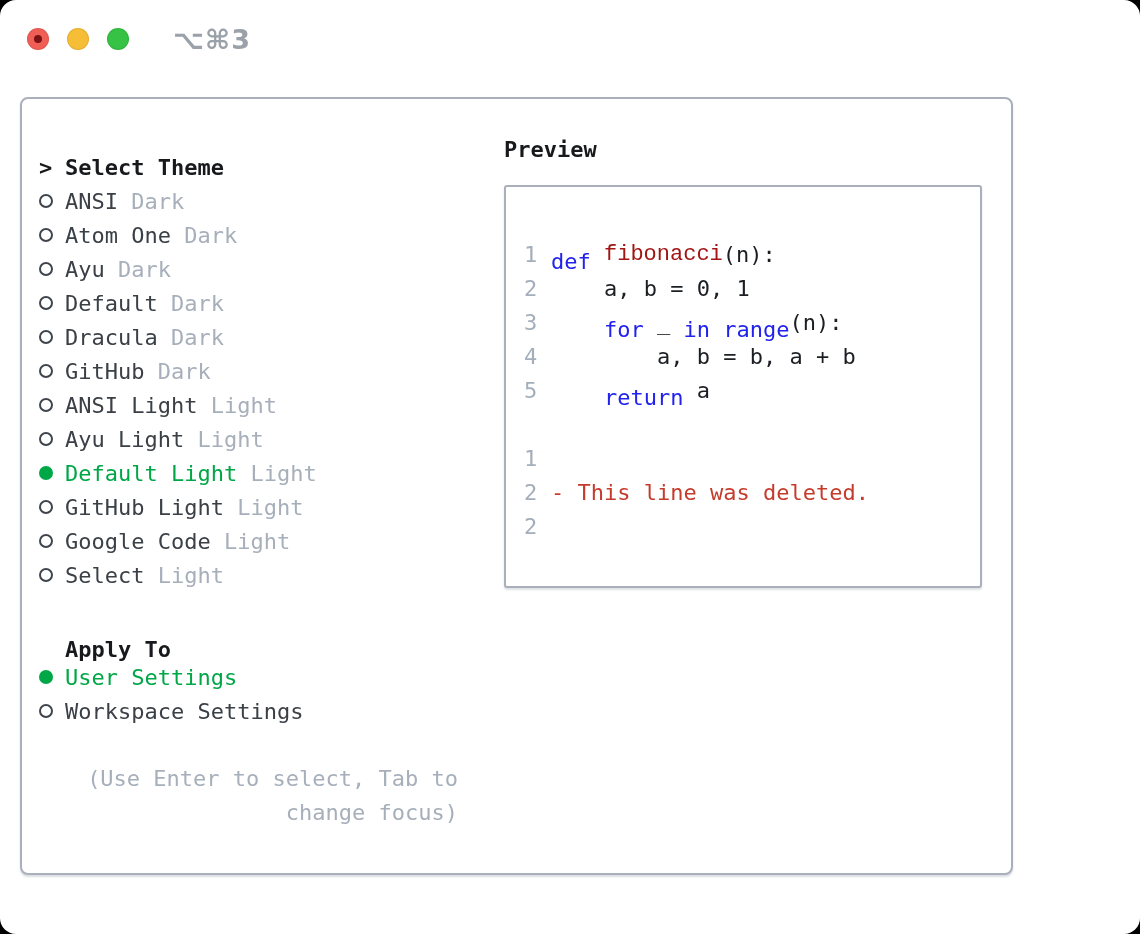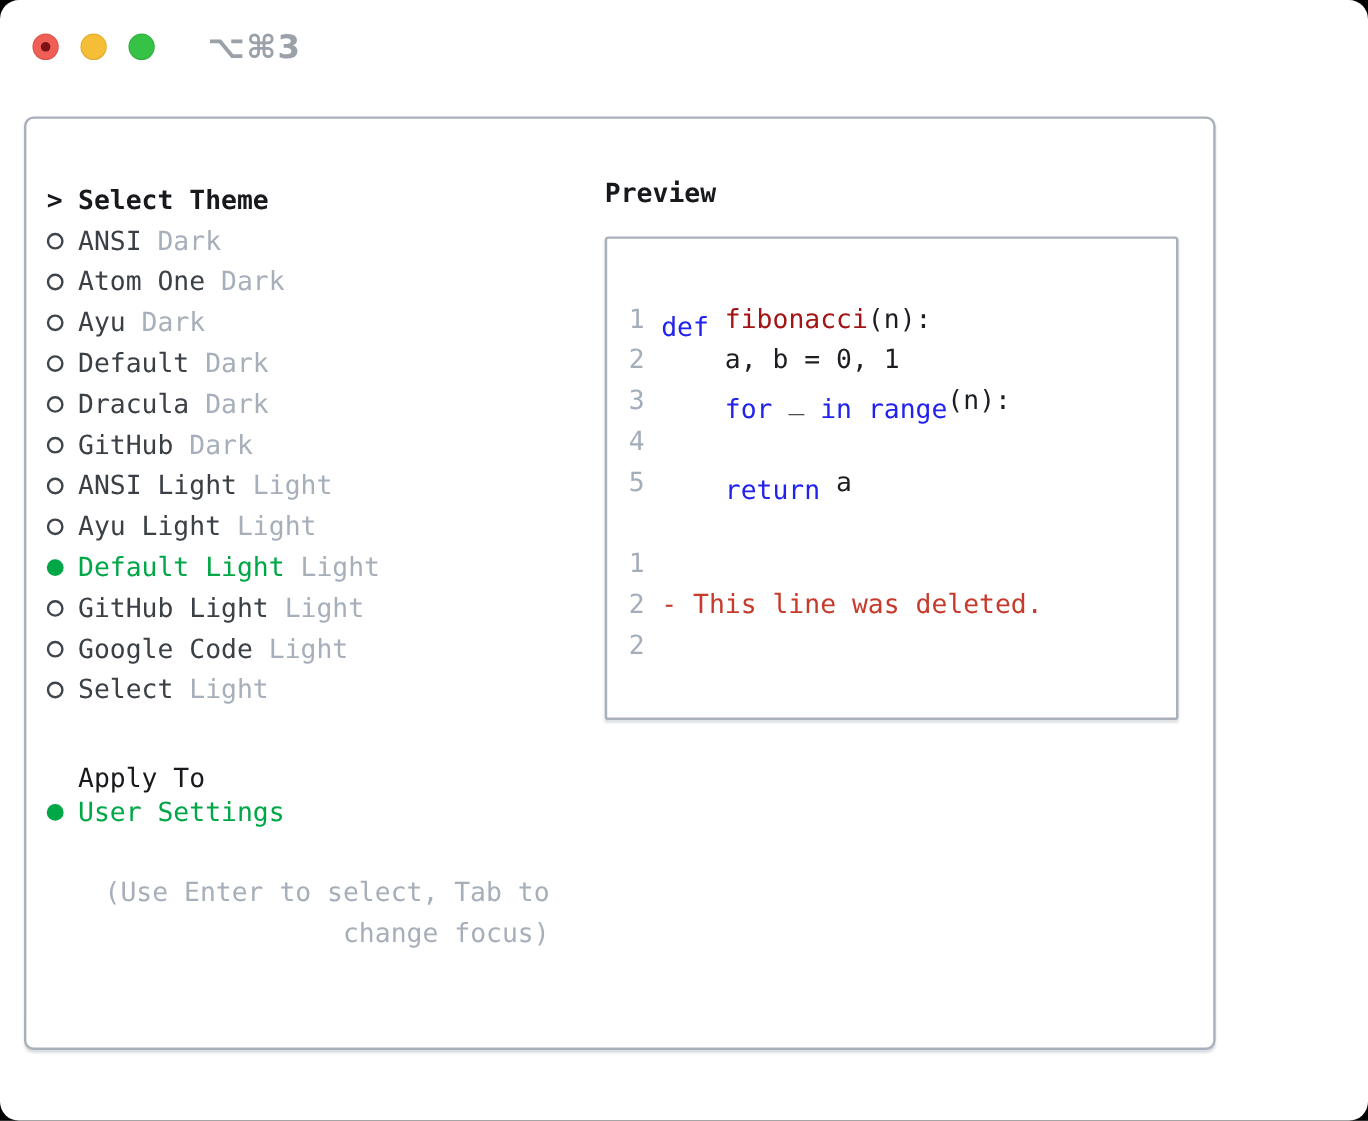--- a/index.html
+++ b/index.html
@@ -50,31 +50,31 @@
   .marker{width:15px;height:34px;margin-right:12px;display:flex;align-items:center;justify-content:center;flex:none;}
   .ring{width:10px;height:10px;border:2px solid #3f454c;border-radius:50%;}
   .dot{width:14px;height:14px;border-radius:50%;background:var(--green);}
   .caret{font-weight:bold;color:var(--ink);font-size:22px;}
   .hdr{font-weight:bold;color:var(--ink);}
   .item-name{color:var(--text);}
   .item-name.selected{color:var(--green);}
   .variant{color:var(--muted);text-align:center;}
   .help{margin-top:34px;width:420px;font-size:22px;line-height:34px;color:var(--muted);text-align:right;}
   
-  .right-col{position:absolute;left:482px;top:46px;}
+  .right-col{position:absolute;left:482px;top:34px;}
   .preview-title{height:34px;line-height:34px;font-size:22px;font-weight:bold;color:var(--ink);}
   .preview-box{
     margin-top:18px;width:478px;height:403px;border:2px solid var(--border);border-radius:3px;
     background:#fff;box-sizing:border-box;padding:50px 0 0 18px;overflow:hidden;
     box-shadow:0 2px 2px rgba(150,158,170,0.3);
   }
   .pline{display:flex;height:34px;align-items:center;font-size:22px;white-space:pre;color:var(--code-ink);}
   .ln{width:27px;flex:none;color:var(--ln);}
   .tok-keyword{color:var(--kw);margin-top:15px;}
-  .tok-function{color:var(--fn);}
+  .tok-function{color:var(--fn);font-family:Liberation Mono, monospace;}
   .tok-context{color:var(--ctx);}
   .tok-deleted{color:var(--deleted);}
   .tok-added{color:var(--added);}
 </style>
 </head>
 <body>
 
 <div class="window">
 
   <div class="titlebar">
@@ -104,37 +104,38 @@
           <div class="row"><span class="marker"><span class="dot"></span></span><span class="item-name selected">Default Light</span><span class="variant"> Light</span></div>
           <div class="row"><span class="marker"><span class="ring"></span></span><span class="item-name">GitHub Light</span><span class="variant"> Light</span></div>
           <div class="row"><span class="marker"><span class="ring"></span></span><span class="item-name">Google Code</span><span class="variant"> Light</span></div>
           <div class="row"><span class="marker"><span class="ring"></span></span><span class="item-name">Select</span><span class="variant"> Light</span></div>
         </div>
 
       <div class="row blank"></div>
 
       <div class="row">
         <span class="marker"></span>
-        <span class="hdr" style="font-weight:normal;color:var(--ink);margin-top:12px;">Apply To</span>
+        <span class="hdr" style="font-weight:bold;color:var(--ink);margin-top:12px;">Apply To</span>
       </div>
 
       <div id="apply-list">
           <div class="row"><span class="marker"><span class="dot"></span></span><span class="item-name selected">User Settings</span></div>
+          <div class="row"><span class="marker"><span class="ring"></span></span><span class="item-name">Workspace Settings</span></div>
         </div>
 
       <div class="help">(Use Enter to select, Tab to change focus)</div>
     </div>
 
     <div class="right-col">
       <div class="preview-title">Preview</div>
       <div class="preview-box" id="preview-box">
           <div class="pline"><span class="ln">1</span><span class="tok-keyword">def</span><span> </span><span class="tok-function">fibonacci</span><span>(n):</span></div>
           <div class="pline"><span class="ln">2</span><span>    a, b = 0, 1</span></div>
           <div class="pline"><span class="ln">3</span><span>    </span><span class="tok-keyword">for</span><span> _ </span><span class="tok-keyword">in</span><span> </span><span class="tok-keyword">range</span><span>(n):</span></div>
-          <div class="pline"><span class="ln">4</span></div>
+          <div class="pline"><span class="ln">4</span><span>        a, b = b, a + b</span></div>
           <div class="pline"><span class="ln">5</span><span>    </span><span class="tok-keyword">return</span><span> a</span></div>
           <div class="pline"><span class="ln"></span></div>
           <div class="pline"><span class="ln">1</span></div>
           <div class="pline"><span class="ln">2</span><span class="tok-deleted">- This line was deleted.</span></div>
           <div class="pline"><span class="ln">2</span></div>
         </div>
     </div>
 
   </div>
 </div>

